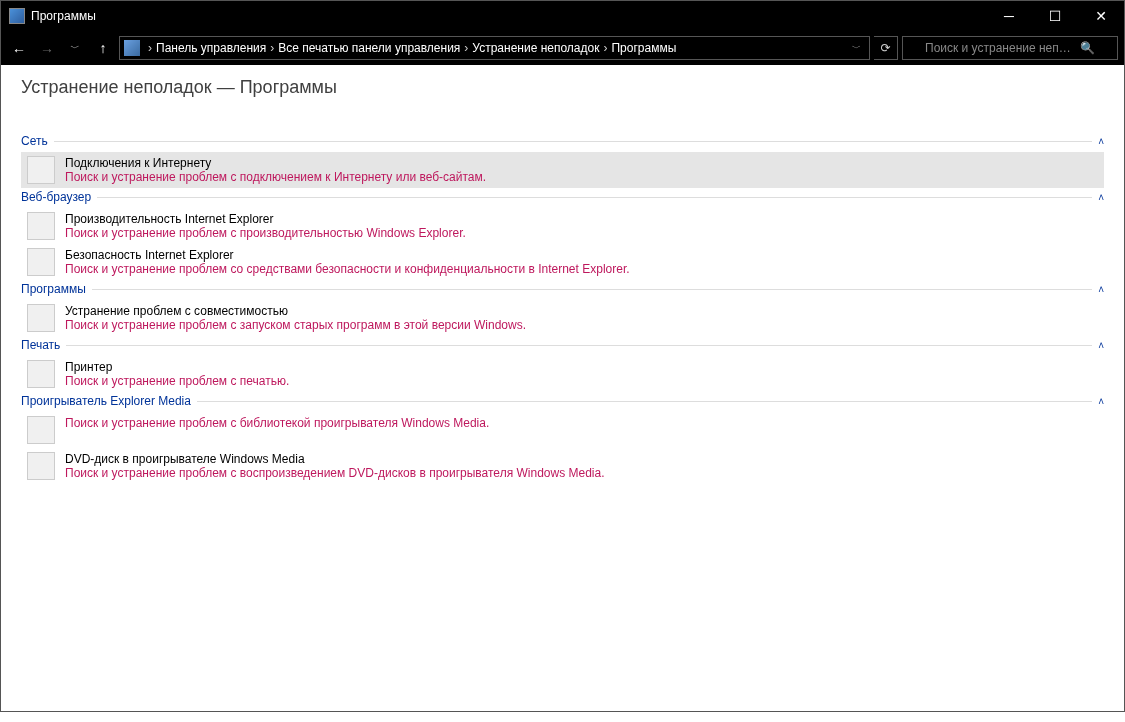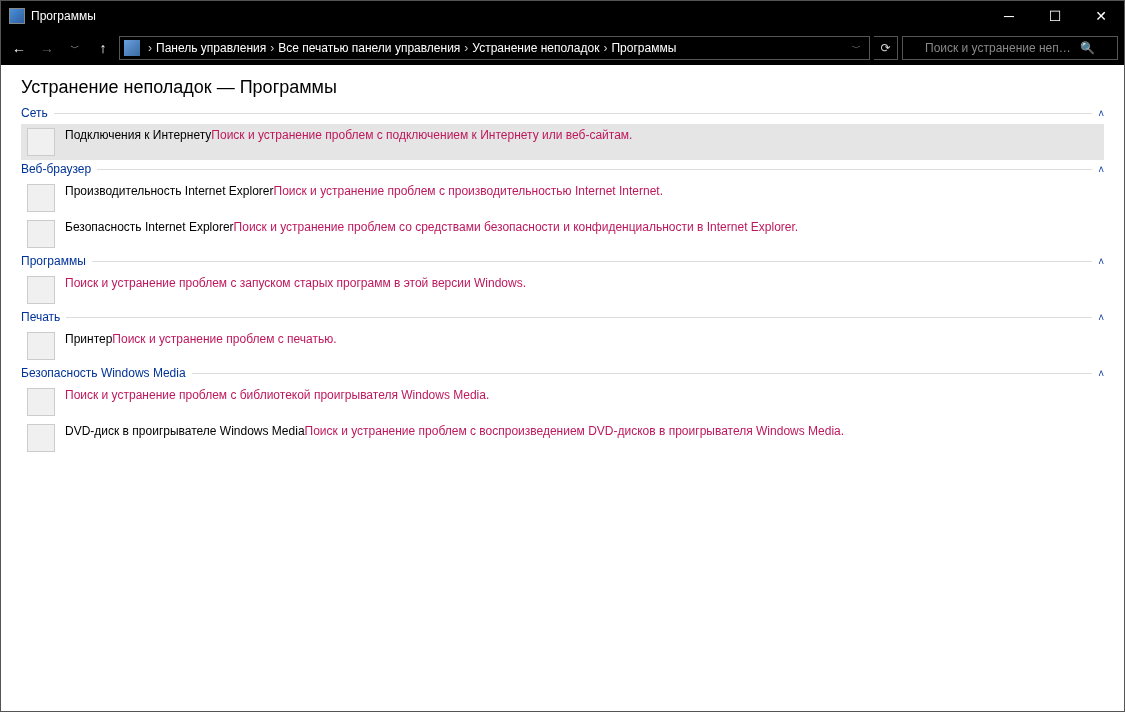--- a/index.html
+++ b/index.html
@@ -22,32 +22,32 @@
   .breadcrumb .bsep { margin: 0 4px; color: #ccc; }
   .breadcrumb .bitem { white-space: nowrap; cursor: default; }
   .refreshbtn { width: 24px; height: 24px; display: flex; align-items: center; justify-content: center; color: #ccc; border: 1px solid #555; border-left: none; font-size: 12px; }
   .bcdrop { color: #ccc; font-size: 9px; margin-left: auto; padding: 0 4px; }
   .searchbox { width: 216px; height: 24px; background: #000; border: 1px solid #555; display: flex; align-items: center; padding: 0 22px; color: #888; font-size: 12px; }
   .searchbox .stext { flex: 1; white-space: nowrap; overflow: hidden; text-overflow: ellipsis; }
   .searchbox .sicon { font-size: 12px; color: #ccc; margin-left: 4px; }
 
   
   .content { flex: 1; background: #fff; padding: 12px 20px 12px 20px; overflow-y: auto; color: #000; }
-  .page-title { font-size: 18px; color: #000000; font-weight: 400; margin-bottom: 8px; }
+  .page-title { font-size: 18px; color: #404040; font-weight: 400; margin-bottom: 36px; }
 
   .section { margin-bottom: 2px; }
   .section-header { display: flex; align-items: center; color: #003399; font-size: 12px; margin-bottom: 4px; cursor: default; }
   .section-header .shlabel { white-space: nowrap; }
   .section-header .shline { flex: 1; height: 1px; background: #ddd; margin: 0 6px; }
   .section-header .sharrow { color: #003399; font-size: 10px; }
 
   .item { display: flex; align-items: flex-start; padding: 4px 6px; cursor: default; }
   .item.selected { background: #e5e5e5; }
   .item .iticon { width: 28px; height: 28px; margin-right: 10px; flex-shrink: 0; border: 1px solid #ccc; background: #f0f0f0; display: flex; align-items: center; justify-content: center; font-size: 16px; }
-  .item .ittext { display: flex; }
+  .item .ittext { display: flex; flex-direction: column; }
   .item .ittitle { font-size: 12px; color: #000; }
   .item .itdesc { font-size: 12px; color: #be185d; text-align: right; }
 
   
   .ic-net { background: linear-gradient(135deg,#f5d080,#d08020); }
   .ic-ieperf { background: linear-gradient(135deg,#aeeeff,#3a90c0); }
   .ic-iesec { background: linear-gradient(135deg,#cde5ff,#4a70c0); }
   .ic-compat { background: linear-gradient(135deg,#fff,#ddd); }
   .ic-printer { background: linear-gradient(135deg,#eee,#bbb); }
   .ic-wmp-set { background: linear-gradient(135deg,#fff,#c7d7ff); }
@@ -114,41 +114,42 @@
     <div class="section">
       <div class="section-header">
         <span class="shlabel">Веб-браузер</span>
         <div class="shline"></div>
         <span class="sharrow">˄</span>
       </div>
       <div class="item">
         <div class="iticon ic-ieperf"></div>
         <div class="ittext">
           <div class="ittitle">Производительность Internet Explorer</div>
-          <div class="itdesc">Поиск и устранение проблем с производительностью Internet Internet.</div>
+          <div class="itdesc">Поиск и устранение проблем с производительностью Windows Explorer.</div>
         </div>
       </div>
       <div class="item">
         <div class="iticon ic-iesec"></div>
         <div class="ittext">
           <div class="ittitle">Безопасность Internet Explorer</div>
           <div class="itdesc">Поиск и устранение проблем со средствами безопасности и конфиденциальности в Internet Explorer.</div>
         </div>
       </div>
     </div>
 
     <div class="section">
       <div class="section-header">
         <span class="shlabel">Программы</span>
         <div class="shline"></div>
         <span class="sharrow">˄</span>
       </div>
       <div class="item">
         <div class="iticon ic-compat"></div>
         <div class="ittext">
+          <div class="ittitle">Устранение проблем с совместимостью</div>
           <div class="itdesc">Поиск и устранение проблем с запуском старых программ в этой версии Windows.</div>
         </div>
       </div>
     </div>
 
     <div class="section">
       <div class="section-header">
         <span class="shlabel">Печать</span>
         <div class="shline"></div>
         <span class="sharrow">˄</span>
@@ -157,21 +158,21 @@
         <div class="iticon ic-printer"></div>
         <div class="ittext">
           <div class="ittitle">Принтер</div>
           <div class="itdesc">Поиск и устранение проблем с печатью.</div>
         </div>
       </div>
     </div>
 
     <div class="section">
       <div class="section-header">
-        <span class="shlabel">Безопасность Windows Media</span>
+        <span class="shlabel">Проигрыватель Explorer Media</span>
         <div class="shline"></div>
         <span class="sharrow">˄</span>
       </div>
       <div class="item">
         <div class="iticon ic-wmp-lib"></div>
         <div class="ittext">
           <div class="itdesc">Поиск и устранение проблем с библиотекой проигрывателя Windows Media.</div>
         </div>
       </div>
       <div class="item">

